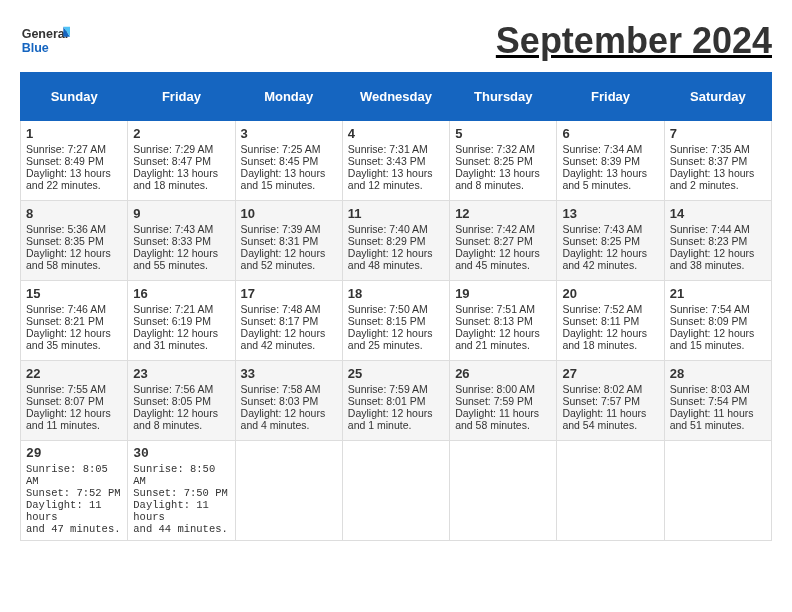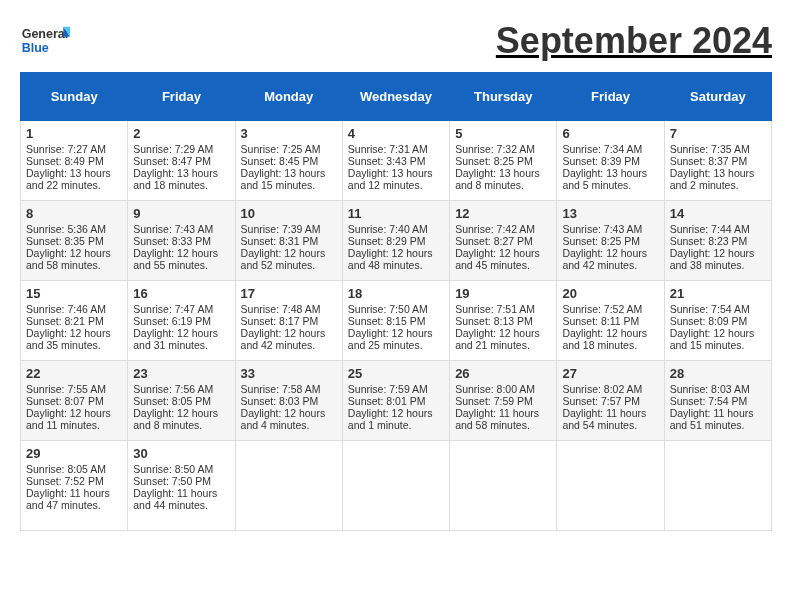--- a/index.html
+++ b/index.html
@@ -71,20 +71,21 @@
       font-size: 13px;
       font-weight: bold;
       display: block;
       margin-bottom: 2px;
     }
     .empty-cell {
       background: #f9f9f9;
     }
     .last-row td {
       height: 90px;
+      font-family: Liberation Mono, monospace;
     }
   </style>
 </head>
 <body>
 
 <div class="header">
   <div class="logo">
     <svg class="logo-icon" viewBox="0 0 60 48" xmlns="http://www.w3.org/2000/svg">
       <text x="2" y="22" font-size="15" font-weight="bold" fill="#333" font-family="Arial">General</text>
       <text x="2" y="38" font-size="15" font-weight="bold" fill="#1565c0" font-family="Arial">Blue</text>
@@ -215,21 +216,21 @@
       <tr>
         <td>
           <span class="day-num">15</span>
           <div>Sunrise: 7:46 AM</div>
           <div>Sunset: 8:21 PM</div>
           <div>Daylight: 12 hours</div>
           <div>and 35 minutes.</div>
         </td>
         <td>
           <span class="day-num">16</span>
-          <div>Sunrise: 7:47 AM</div>
+          <div>Sunrise: 7:21 AM</div>
           <div>Sunset: 6:19 PM</div>
           <div>Daylight: 12 hours</div>
           <div>and 31 minutes.</div>
         </td>
         <td>
           <span class="day-num">17</span>
           <div>Sunrise: 7:48 AM</div>
           <div>Sunset: 8:17 PM</div>
           <div>Daylight: 12 hours</div>
           <div>and 42 minutes.</div>

